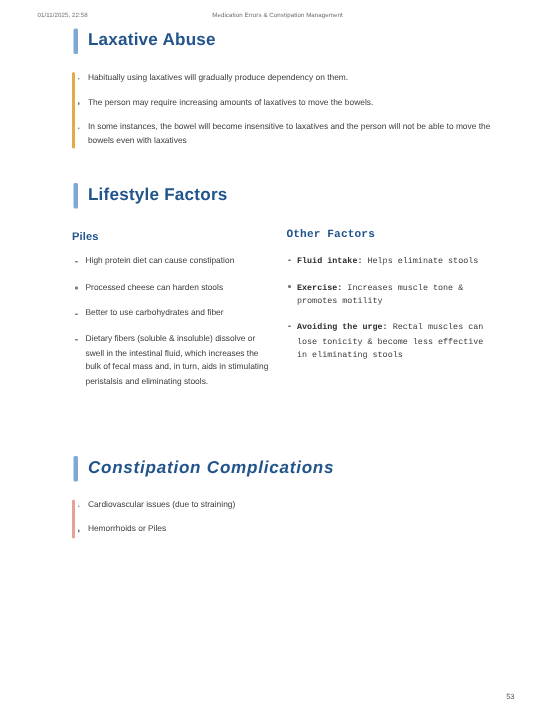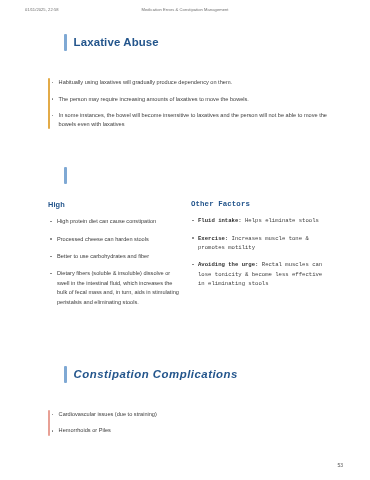--- a/index.html
+++ b/index.html
@@ -54,21 +54,21 @@
     left: 48px;
     top: 18px;
     width: 292px;
   }
 
   
   .section-head {
     display: flex;
     align-items: center;
     gap: 7px;
-    margin: 16px;
+    margin: 1px;
   }
   .accent-bar {
     width: 2.6px;
     border-radius: 1px;
     background: #7fa9d4;
     flex: none;
   }
   .section-head .accent-bar { height: 17px; }
   .section-head .sh-text {
     font-size: 11.4px;
@@ -187,26 +187,27 @@
           <li>The person may require increasing amounts of laxatives to move the bowels.</li>
           <li>In some instances, the bowel will become insensitive to laxatives and the person will not be able to move the bowels even with laxatives</li>
         </ul>
       </div>
     </div>
 
     <div class="gap-b"></div>
 
     <div class="section-head">
       <span class="accent-bar"></span>
+      <span class="sh-text">Lifestyle Factors</span>
     </div>
 
     <div class="cols">
 
       <div class="col left">
-        <div class="col-title">High</div>
+        <div class="col-title">Piles</div>
         <ul class="bl">
           <li>High protein diet can cause constipation</li>
           <li>Processed cheese can harden stools</li>
           <li>Better to use carbohydrates and fiber</li>
           <li>Dietary fibers (soluble &amp; insoluble) dissolve or swell in the intestinal fluid, which increases the bulk of fecal mass and, in turn, aids in stimulating peristalsis and eliminating stools.</li>
         </ul>
       </div>
 
       <div class="col right">
         <div class="col-title">Other Factors</div>

